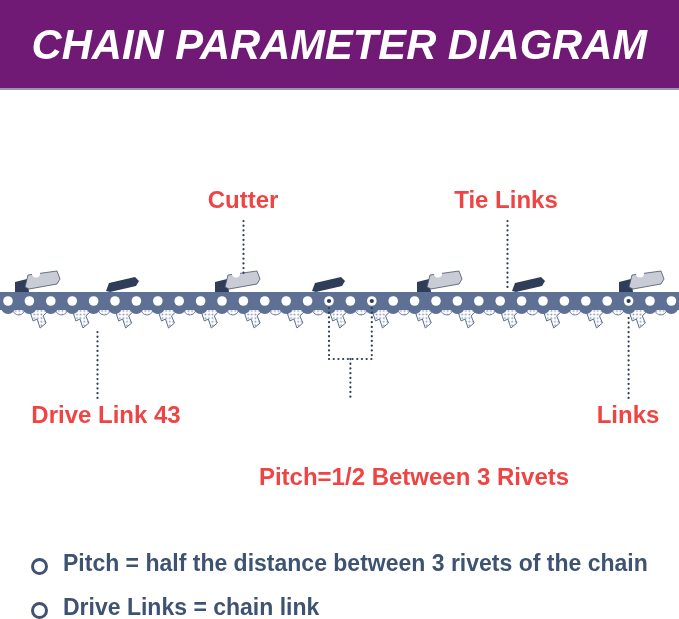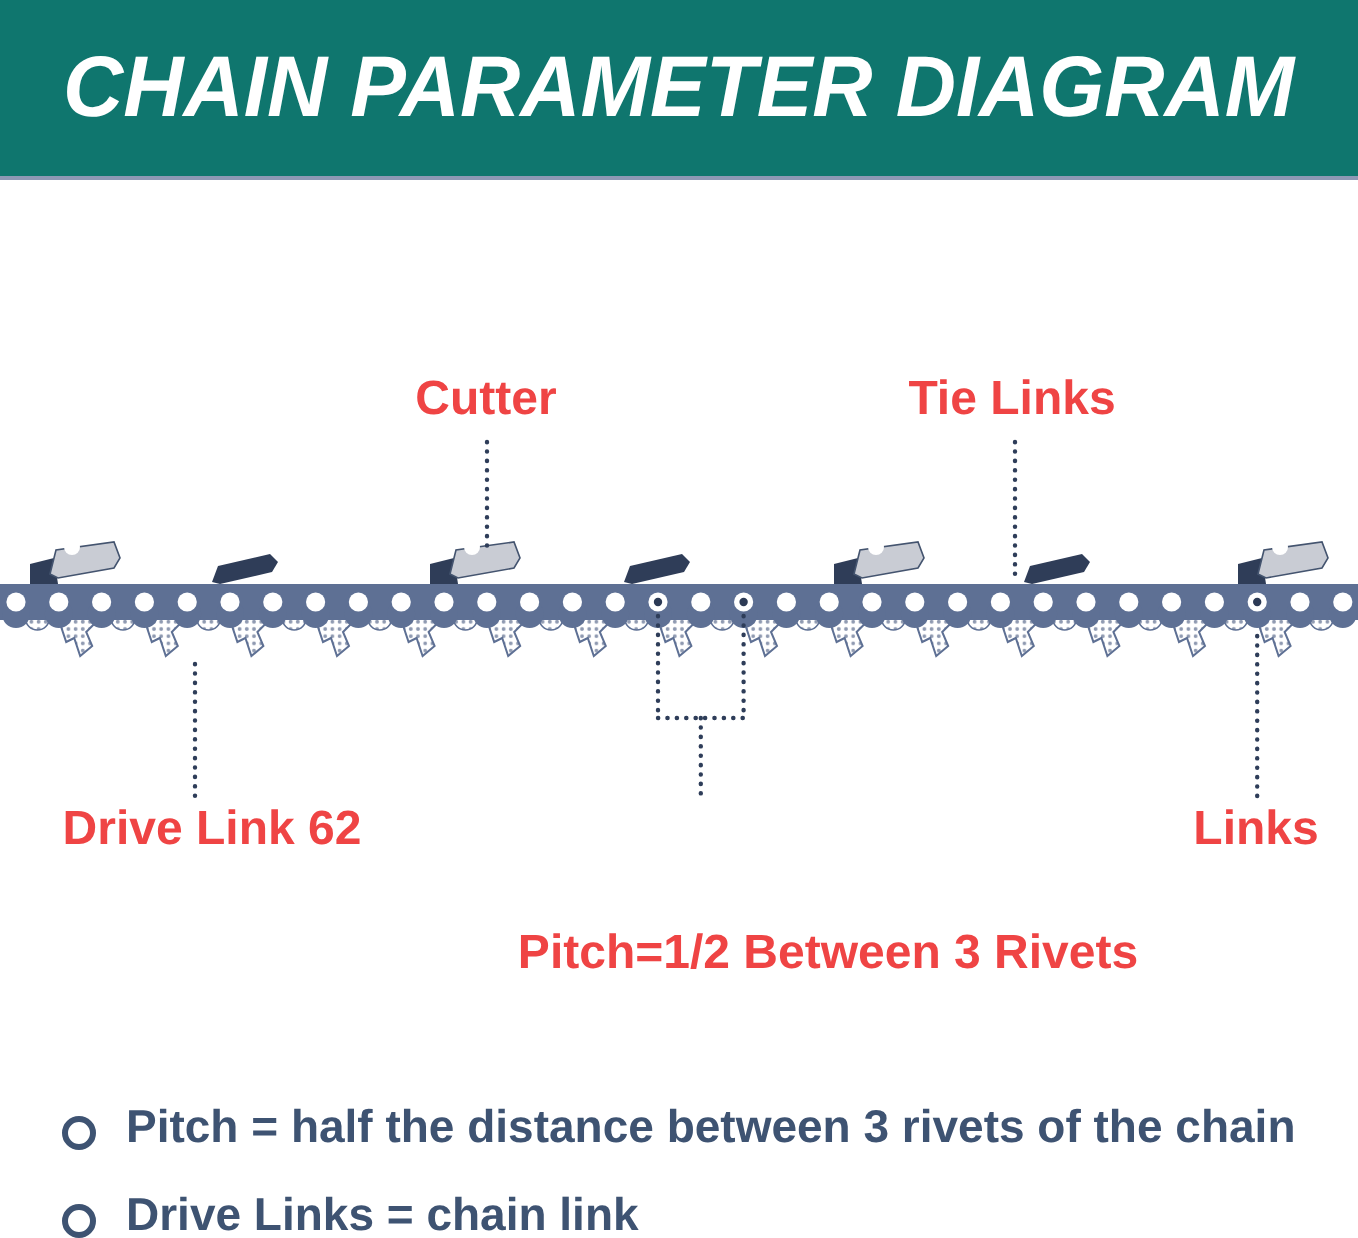--- a/index.html
+++ b/index.html
@@ -1,18 +1,18 @@
 <!DOCTYPE html>
 <html><head>
 <meta charset="utf-8">
 <style>
   html,body{margin:0;padding:0;background:#ffffff;font-family:"Liberation Sans",sans-serif;}
   .page{position:relative;width:679px;height:619px;background:#ffffff;overflow:hidden;}
 
-  .banner{position:absolute;left:0;top:0;width:679px;height:90px;background:#0f766e;
+  .banner{position:absolute;left:0;top:0;width:679px;height:90px;background:#701a75;
           display:flex;align-items:center;justify-content:center;border-bottom:2px solid #8d99b5;box-sizing:border-box;}
   .banner h1{margin:0;color:#ffffff;font-style:italic;font-weight:bold;font-size:43px;
              white-space:nowrap;letter-spacing:0px;transform:scaleX(0.97);}
 
   .label{position:absolute;transform:translateX(-50%);font-weight:bold;font-size:24px;
          color:#ef4444;white-space:nowrap;line-height:1.1;}
 
   .chain-wrap{position:absolute;left:0;top:270px;width:679px;height:72px;}
   .leaders{position:absolute;left:0;top:0;width:679px;height:619px;pointer-events:none;}
 
@@ -166,21 +166,21 @@
       <path d="M507.5 221 V 290"></path>
       <path d="M97.5 332 V 399"></path>
       <path d="M628.6 318 V 399"></path>
       <path d="M329 308 V 359"></path>
       <path d="M371.8 308 V 359"></path>
       <path d="M329 359 H 371.8"></path>
       <path d="M350.4 359 V 400"></path>
     </g>
   </svg>
 
-  <div class="label" style="left:106px;top:402px;">Drive Link 62</div>
+  <div class="label" style="left:106px;top:402px;">Drive Link 43</div>
   <div class="label" style="left:414px;top:419px;margin-top:45px;">Pitch=1/2 Between 3 Rivets</div>
   <div class="label" style="left:628px;top:402px;">Links</div>
 
   <div class="notes">
     <div class="note-row">
       <span class="bullet"></span>
       <span class="note-text">Pitch = half the distance between 3 rivets of the chain</span>
     </div>
     <div class="note-row">
       <span class="bullet"></span>

